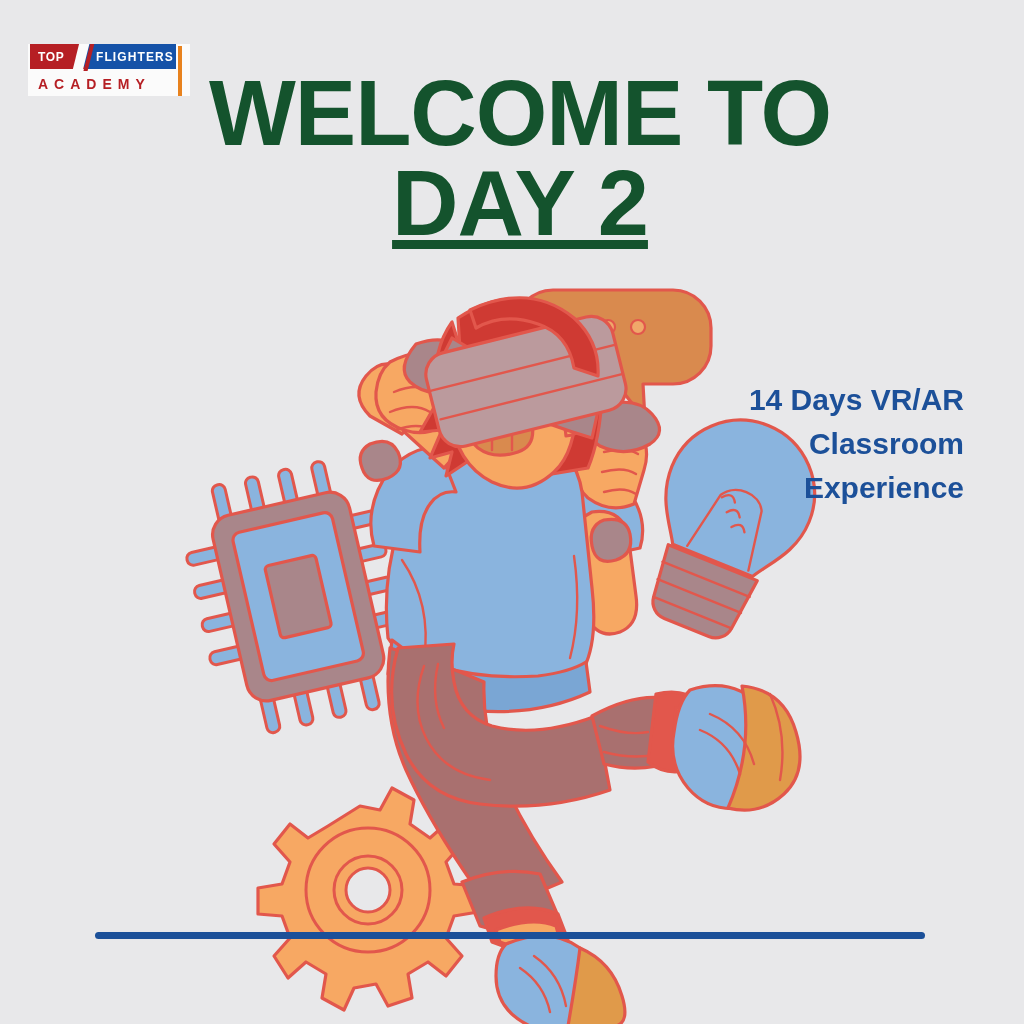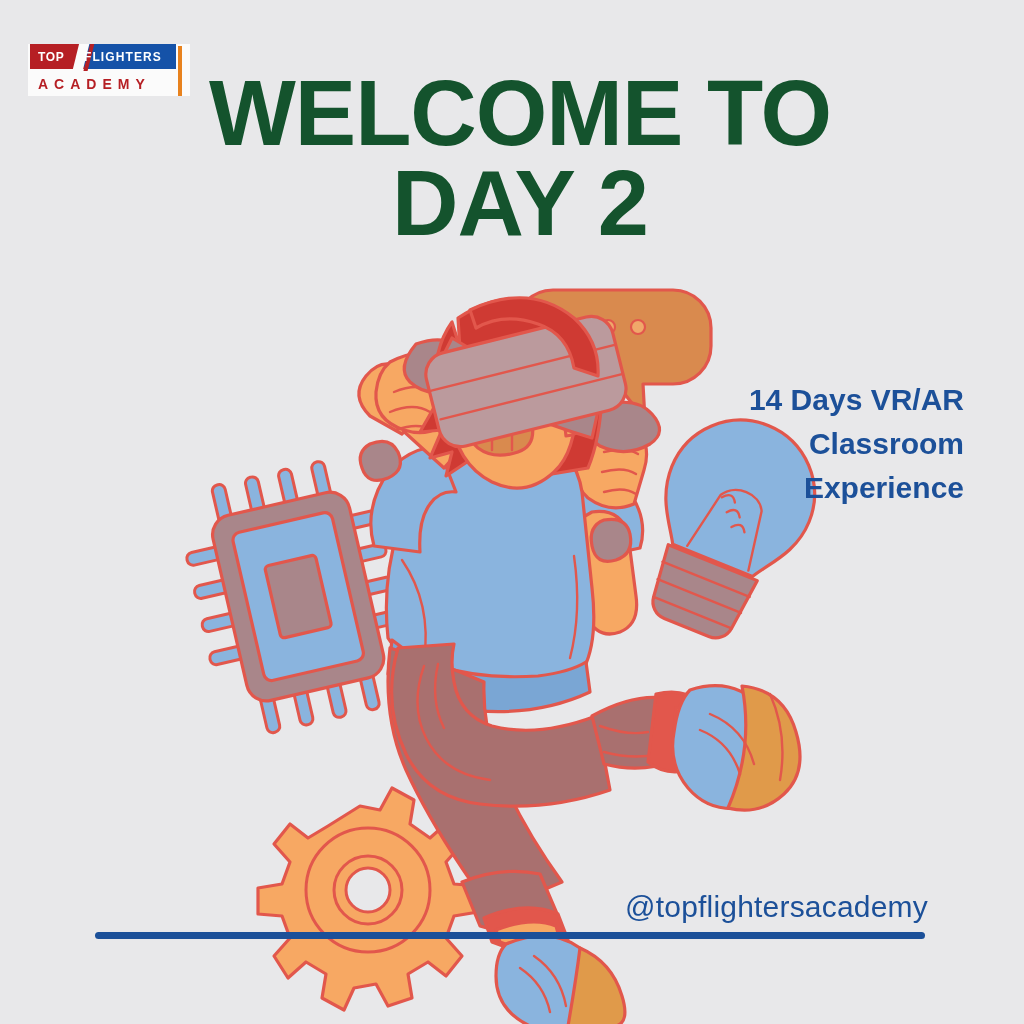--- a/index.html
+++ b/index.html
@@ -73,21 +73,21 @@
     pointer-events: none;
   }
   .logo-word-top {
     color: #ffffff;
     font-weight: bold;
     font-size: 12px;
     letter-spacing: 0.6px;
     position: absolute;
   }
   .logo-word-top.l { left: 8px; }
-  .logo-word-top.r { left: 54px; letter-spacing: 1.1px; }
+  .logo-word-top.r { left: 66px; letter-spacing: 1.1px; }
   .logo-bottom {
     flex: 1;
     display: flex; align-items: center;
     padding-left: 10px;
   }
   .logo-academy {
     color: #b61f24;
     font-weight: bold;
     font-size: 14px;
     letter-spacing: 6px;
@@ -104,21 +104,21 @@
     position: absolute;
     left: 190px; top: 68px;
     width: 660px;
     text-align: center;
     color: #14532d;
     font-weight: bold;
     font-size: 92px;
     line-height: 0.98;
     letter-spacing: -1px;
   }
-  #headline .l2 { display: block; }
+  #headline .l2 { display: block; text-decoration: underline; }
 
   #left-caption {
     position: absolute;
     left: 55px; top: 373px;
     width: 270px;
     color: #1c5099;
     font-weight: bold;
     font-size: 32px;
     line-height: 1.45;
     text-align: left;
@@ -364,16 +364,15 @@
   </div>
   <div id="logo-bar"></div>
 
   <div id="headline">
     <span class="l1">WELCOME TO</span>
     <span class="l2">DAY 2</span>
   </div>
 
   <div id="right-caption">14 Days VR/AR Classroom Experience</div>
 
-  <div id="handle">@topflightersacademy</div>
   <div id="rule"></div>
 
 </div>
 
 </body></html>

